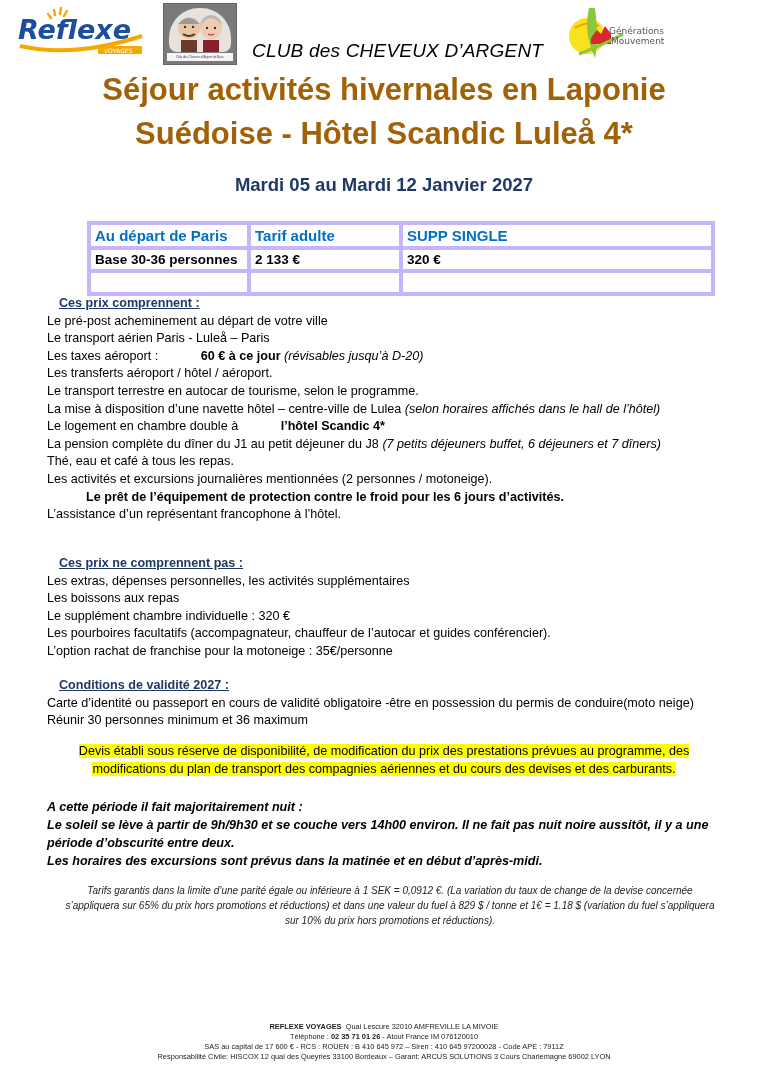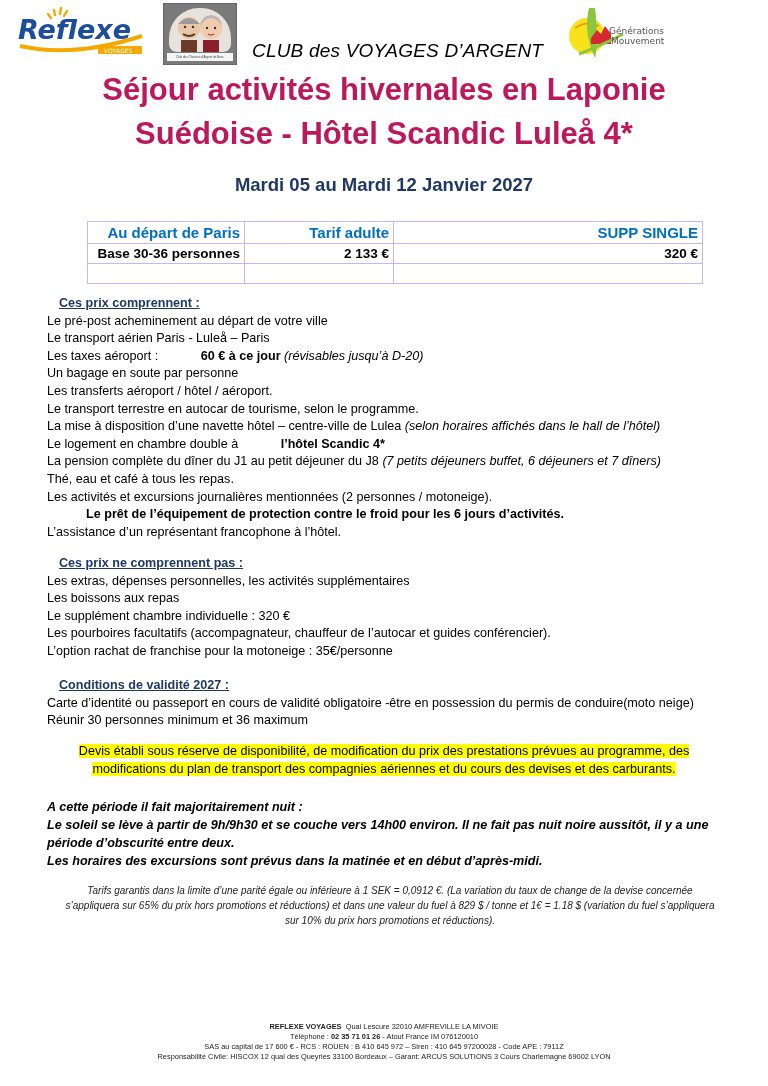--- a/index.html
+++ b/index.html
@@ -9,28 +9,28 @@
 
   
   #logo-reflexe { left: 14px; top: 6px; width: 132px; height: 52px; }
   #logo-club { left: 163px; top: 3px; width: 72px; height: 60px; background: #7a7a7a; border: 1px solid #666; }
   #logo-club .inner { position: absolute; left: 5px; top: 4px; width: 62px; height: 44px; background: #e8e2dc; border-radius: 30px 30px 8px 8px; }
   #logo-club .caption { position: absolute; left: 3px; bottom: 3px; width: 66px; height: 8px; background: #f4f4f4; font-size: 3px; line-height: 8px; text-align: center; color: #444; overflow: hidden; white-space: nowrap; }
   #club-title { left: 252px; top: 40px; font-size: 19px; font-style: italic; letter-spacing: 0.2px; white-space: nowrap; }
   #logo-generations { left: 565px; top: 4px; width: 110px; height: 58px; }
 
   
-  #main-title { left: 0; width: 768px; top: 68px; text-align: center; color: #be185d;
+  #main-title { left: 0; width: 768px; top: 68px; text-align: center; color: #a16207;
                 font-weight: bold; font-size: 31px; line-height: 44px; }
   #date-line { left: 0; width: 768px; top: 174px; text-align: center; color: #1f3864;
                font-weight: bold; font-size: 18.5px; }
 
   
   #price-table { left: 87px; top: 221px; border-collapse: collapse; font-size: 13.5px; }
-  #price-table td, #price-table th { border: 1px solid #c4b5fd; height: 19px; padding: 0 4px; text-align: right; }
+  #price-table td, #price-table th { border: 4px solid #c4b5fd; height: 19px; padding: 0 4px; text-align: left; }
   #price-table th { color: #0070c0; font-size: 15px; font-weight: bold; height: 21px; }
   #price-table td { font-weight: bold; }
   .c1 { width: 148px; } .c2 { width: 140px; } .c3 { width: 300px; }
 
   
   .section { left: 47px; font-size: 12.6px; line-height: 17.6px; white-space: nowrap; }
   .section-title { color: #1f3864; text-decoration: underline; font-weight: bold; margin-left: 12px; }
   .line { display: block; }
   b.bold { font-weight: bold; margin-left: 39px; }
   i.it { font-style: italic; }
@@ -75,21 +75,21 @@
       <path d="M31 18 Q42 2 53 18 Q52 8 42 7 Q32 8 31 18" fill="#b8b8b8"></path>
       <circle cx="38" cy="20" r="1.2" fill="#333"></circle>
         <circle cx="46" cy="20" r="1.2" fill="#333"></circle>
       <path d="M39 26 Q42 28 45 26" stroke="#a33" stroke-width="1.2" fill="none"></path>
       <rect x="34" y="32" width="16" height="12" fill="#8a1f2b"></rect>
     </svg>
   </div>
   <div class="caption">Club des Cheveux d'Argent de Bosc</div>
 </div>
 
-<div id="club-title" class="abs">CLUB des VOYAGES D’ARGENT</div>
+<div id="club-title" class="abs">CLUB des CHEVEUX D’ARGENT</div>
 
 <div id="logo-generations" class="abs">
   <svg width="110" height="58" viewBox="0 0 110 58">
     <circle cx="22" cy="32" r="18" fill="#f7e21b"></circle>
     <path d="M10 24 Q22 16 34 22" stroke="#f39c12" stroke-width="2" fill="none"></path>
     <path d="M24 4 Q18 28 30 54 Q34 36 30 4 Z" fill="#8cc63f"></path>
     <path d="M26 34 L32 26 L36 30 L40 22 L46 30 L46 40 L26 40 Z" fill="#d7282f"></path>
     <path d="M14 50 Q40 40 58 30" stroke="#8cc63f" stroke-width="3" fill="none"></path>
     <text x="44" y="30" font-family="DejaVu Sans, sans-serif" font-size="9" fill="#555">Générations</text>
     <text x="46" y="40" font-family="DejaVu Sans, sans-serif" font-size="9" fill="#555">Mouvement</text>
@@ -121,21 +121,20 @@
   </tr>
 </tbody>
   </table>
 
 <div class="abs section" style="top:295px;">
   <span class="line section-title">Ces prix comprennent :</span>
   <div id="includes-list">
       <span class="line"><span>Le pré-post acheminement au départ de votre ville</span></span>
       <span class="line"><span>Le transport aérien Paris - Luleå – Paris</span></span>
       <span class="line"><span>Les taxes aéroport : </span><b class="bold">60 € à ce jour</b><i class="it"> (révisables jusqu’à D-20)</i></span>
-      <span class="line"><span>Un bagage en soute par personne</span></span>
       <span class="line"><span>Les transferts aéroport / hôtel / aéroport.</span></span>
       <span class="line"><span>Le transport terrestre en autocar de tourisme, selon le programme.</span></span>
       <span class="line"><span>La mise à disposition d’une navette hôtel – centre-ville de Lulea </span><i class="it">(selon horaires affichés dans le hall de l’hôtel)</i></span>
       <span class="line"><span>Le logement en chambre double à </span><b class="bold">l’hôtel Scandic 4*</b></span>
       <span class="line"><span>La pension complète du dîner du J1 au petit déjeuner du J8 </span><i class="it">(7 petits déjeuners buffet, 6 déjeuners et 7 dîners)</i></span>
       <span class="line"><span>Thé, eau et café à tous les repas.</span></span>
       <span class="line"><span>Les activités et excursions journalières mentionnées (2 personnes / motoneige).</span></span>
       <span class="line"><b class="bold">Le prêt de l’équipement de protection contre le froid pour les 6 jours d’activités.</b></span>
       <span class="line"><span>L’assistance d’un représentant francophone à l’hôtel.</span></span>
     </div>

